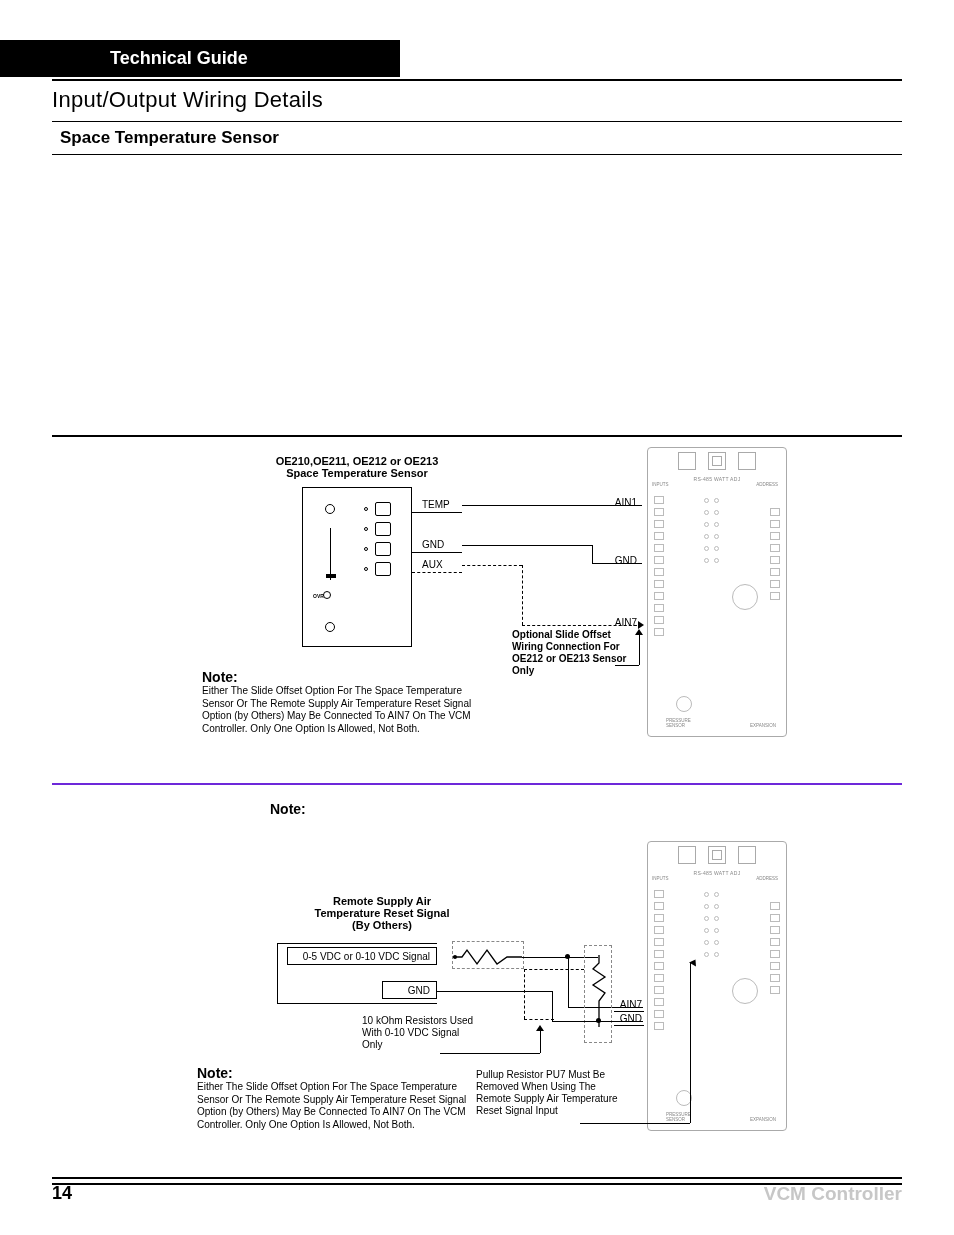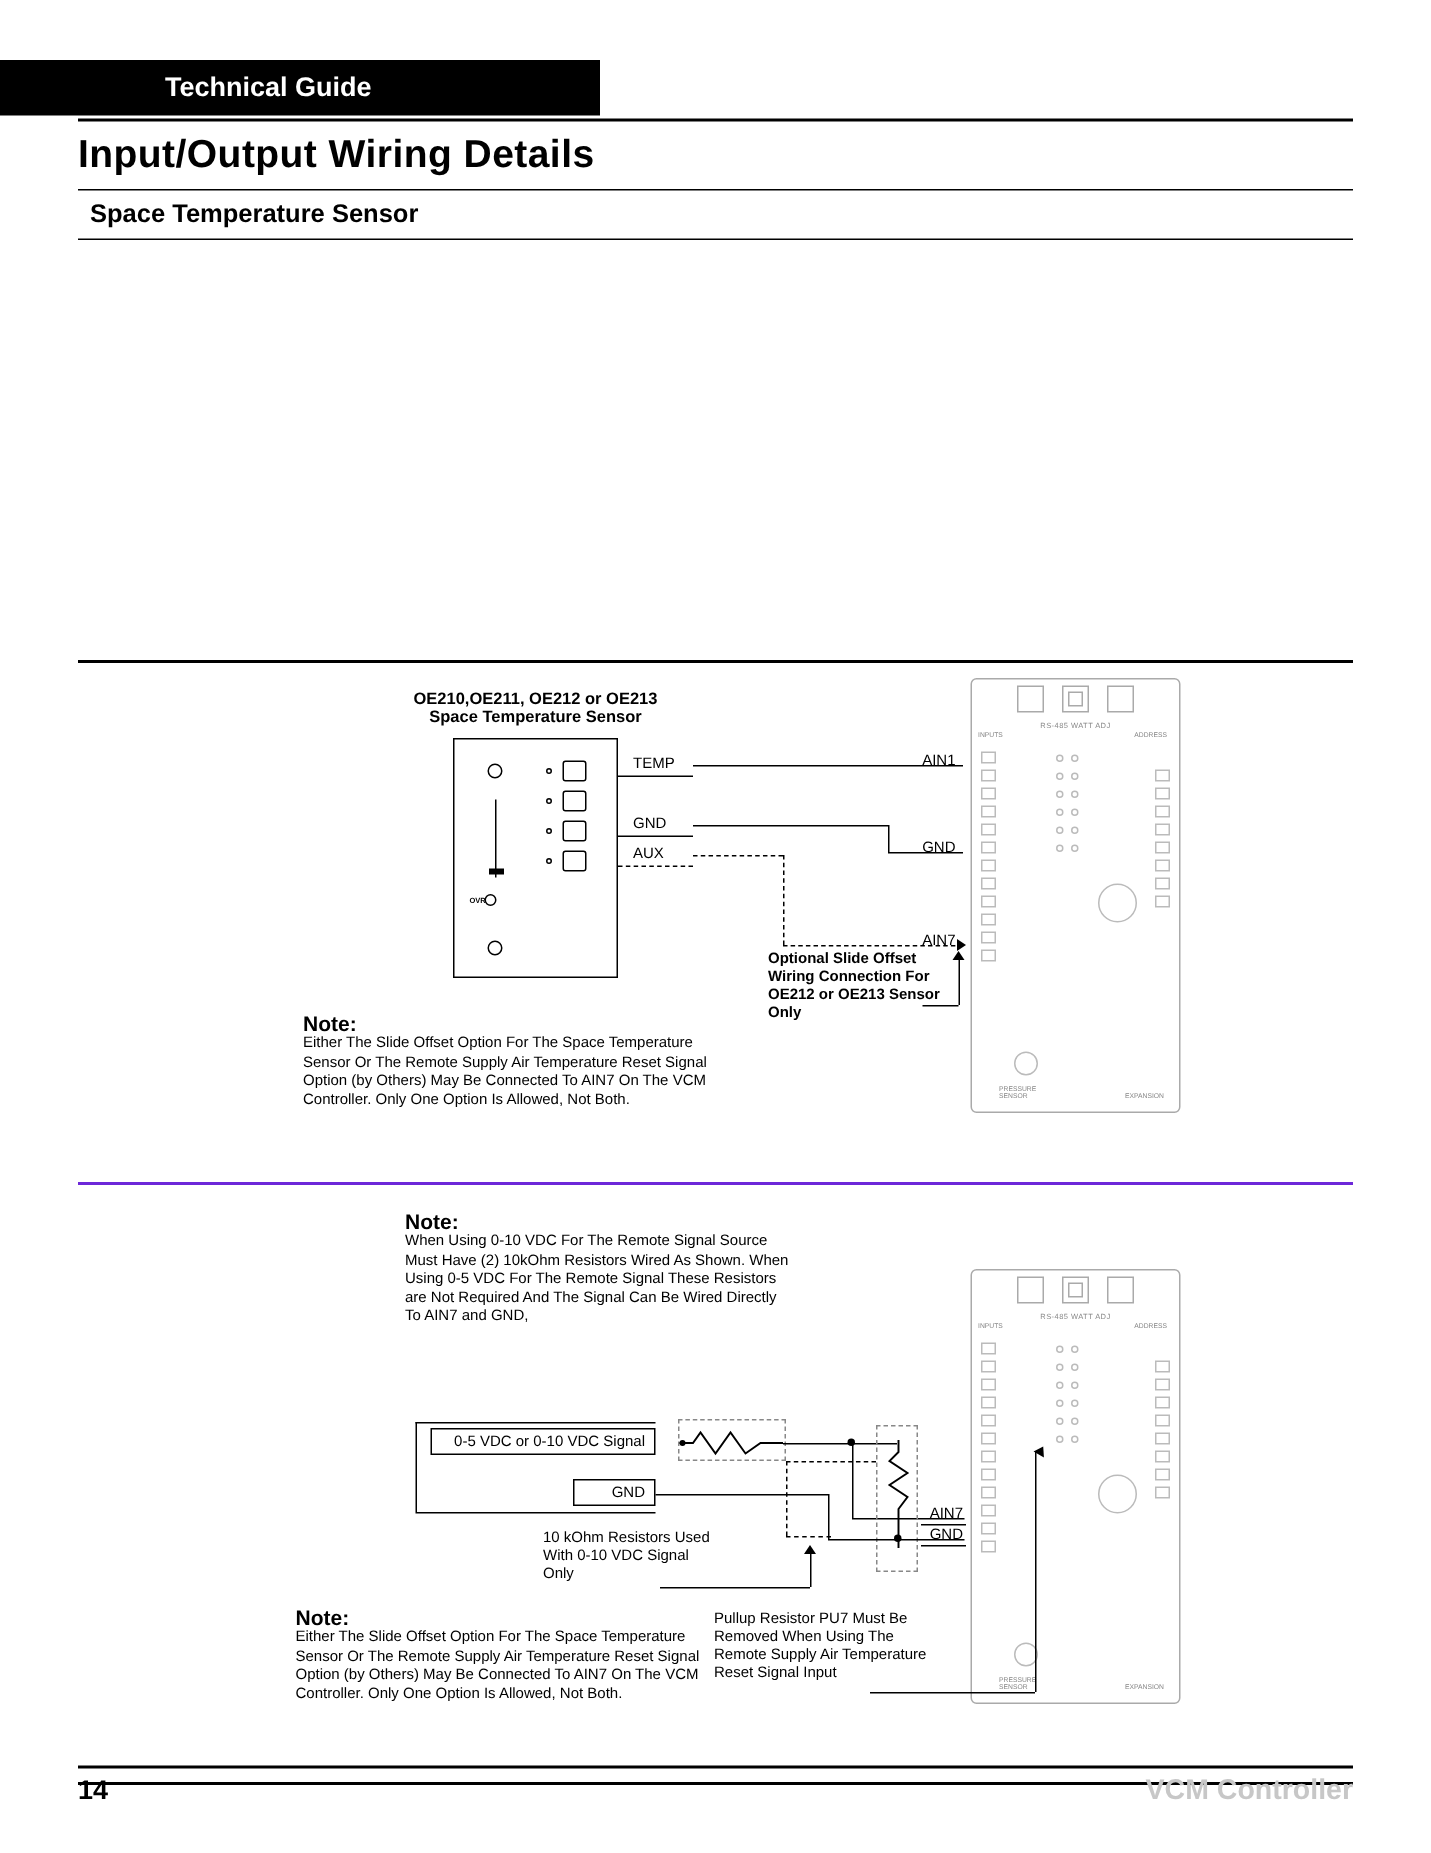--- a/index.html
+++ b/index.html
@@ -17,22 +17,22 @@
     background: #000;
     color: #fff;
     font-weight: bold;
     font-size: 18px;
     padding: 8px 24px 8px 110px;
     width: 400px;
     margin-left: -52px;
   }
   .thin-rule { border-top: 2px solid #000; margin-top: 2px; }
   .page-title {
-    font-size: 26px;
-    font-weight: 700;
+    font-size: 22px;
+    font-weight: 400;
     margin-top: 6px;
     letter-spacing: 0.3px;
   }
   .section-bar {
     display: flex;
     border-top: 1px solid #000;
     border-bottom: 1px solid #000;
     margin-top: 8px;
     padding: 6px 0;
   }
@@ -248,23 +248,27 @@
   <div style="position:absolute; left:150px; top:232px; width:280px;">
     <div class="note-label">Note:</div>
     <div class="note-text">Either The Slide Offset Option For The Space Temperature Sensor Or The Remote Supply Air Temperature Reset Signal Option (by Others) May Be Connected To AIN7 On The VCM Controller. Only One Option Is Allowed, Not Both.</div>
   </div>
 </div>
 
 <div class="figure-area-2">
 
   <div style="position:absolute; left:218px; top:16px; width:260px;">
     <div class="note-label">Note:</div>
-    <div class="note-text">When Using 0-10 VDC For The Remote Signal Source Must Have (2) 10kOhm Resistors Wired As Shown. When Using  0-5 VDC For The Remote Signal These Resistors are Not Required And The Signal Can Be Wired Directly To AIN7 and GND,</div>
-  </div>
-
+  </div>
+
+  <div class="diag-title" style="position:absolute; left:245px; top:110px; width:170px;">
+    <div>Remote Supply Air</div>
+    <div>Temperature Reset Signal</div>
+    <div>(By Others)</div>
+  </div>
 
   <div class="wire-v" style="left:225px; top:158px; height:60px;"></div>
   <div class="wire-h" style="left:225px; top:158px; width:160px;"></div>
   <div class="wire-h" style="left:225px; top:218px; width:160px;"></div>
 
   <div class="sig-box" style="left:235px; top:162px; width:150px;">0-5 VDC or 0-10 VDC Signal</div>
   <div class="sig-box" style="left:330px; top:196px; width:55px;">GND</div>
 
   <svg style="position:absolute; left:400px; top:162px; width:70px; height:20px;">
     <polyline points="0,10 10,10 15,3 25,17 35,3 45,17 55,10 70,10" stroke="#000" fill="none" stroke-width="1.3"></polyline>

